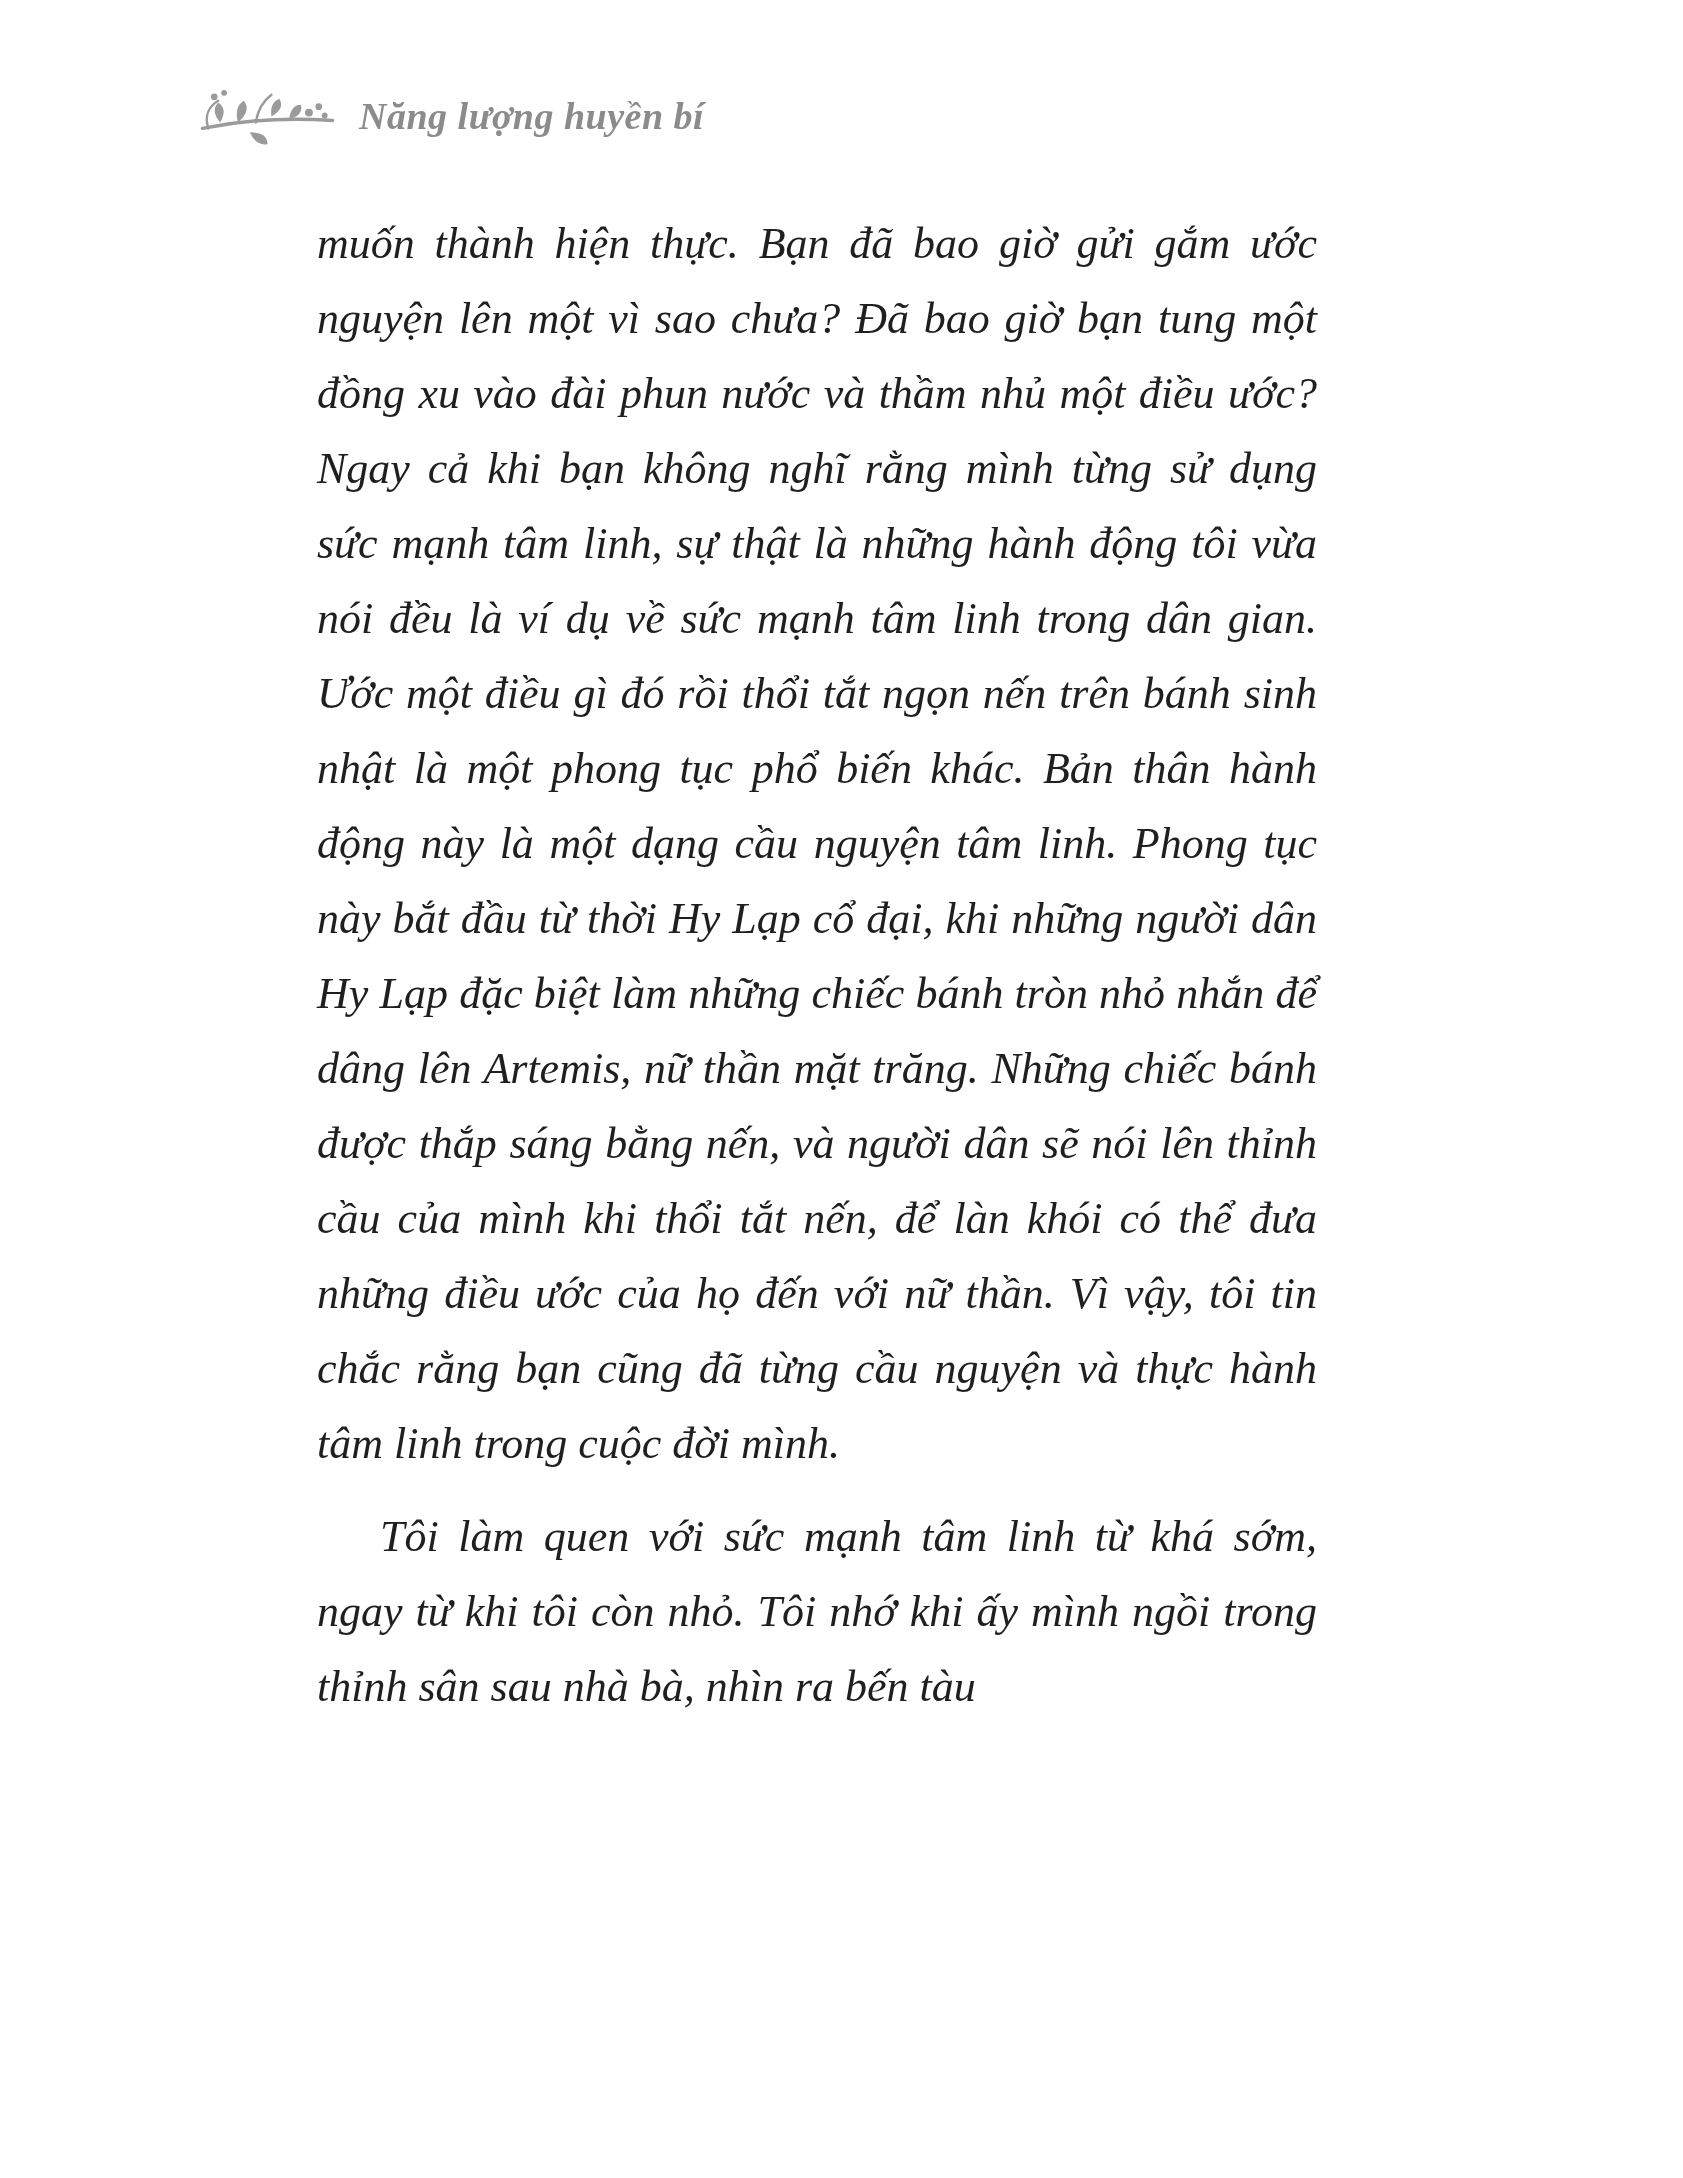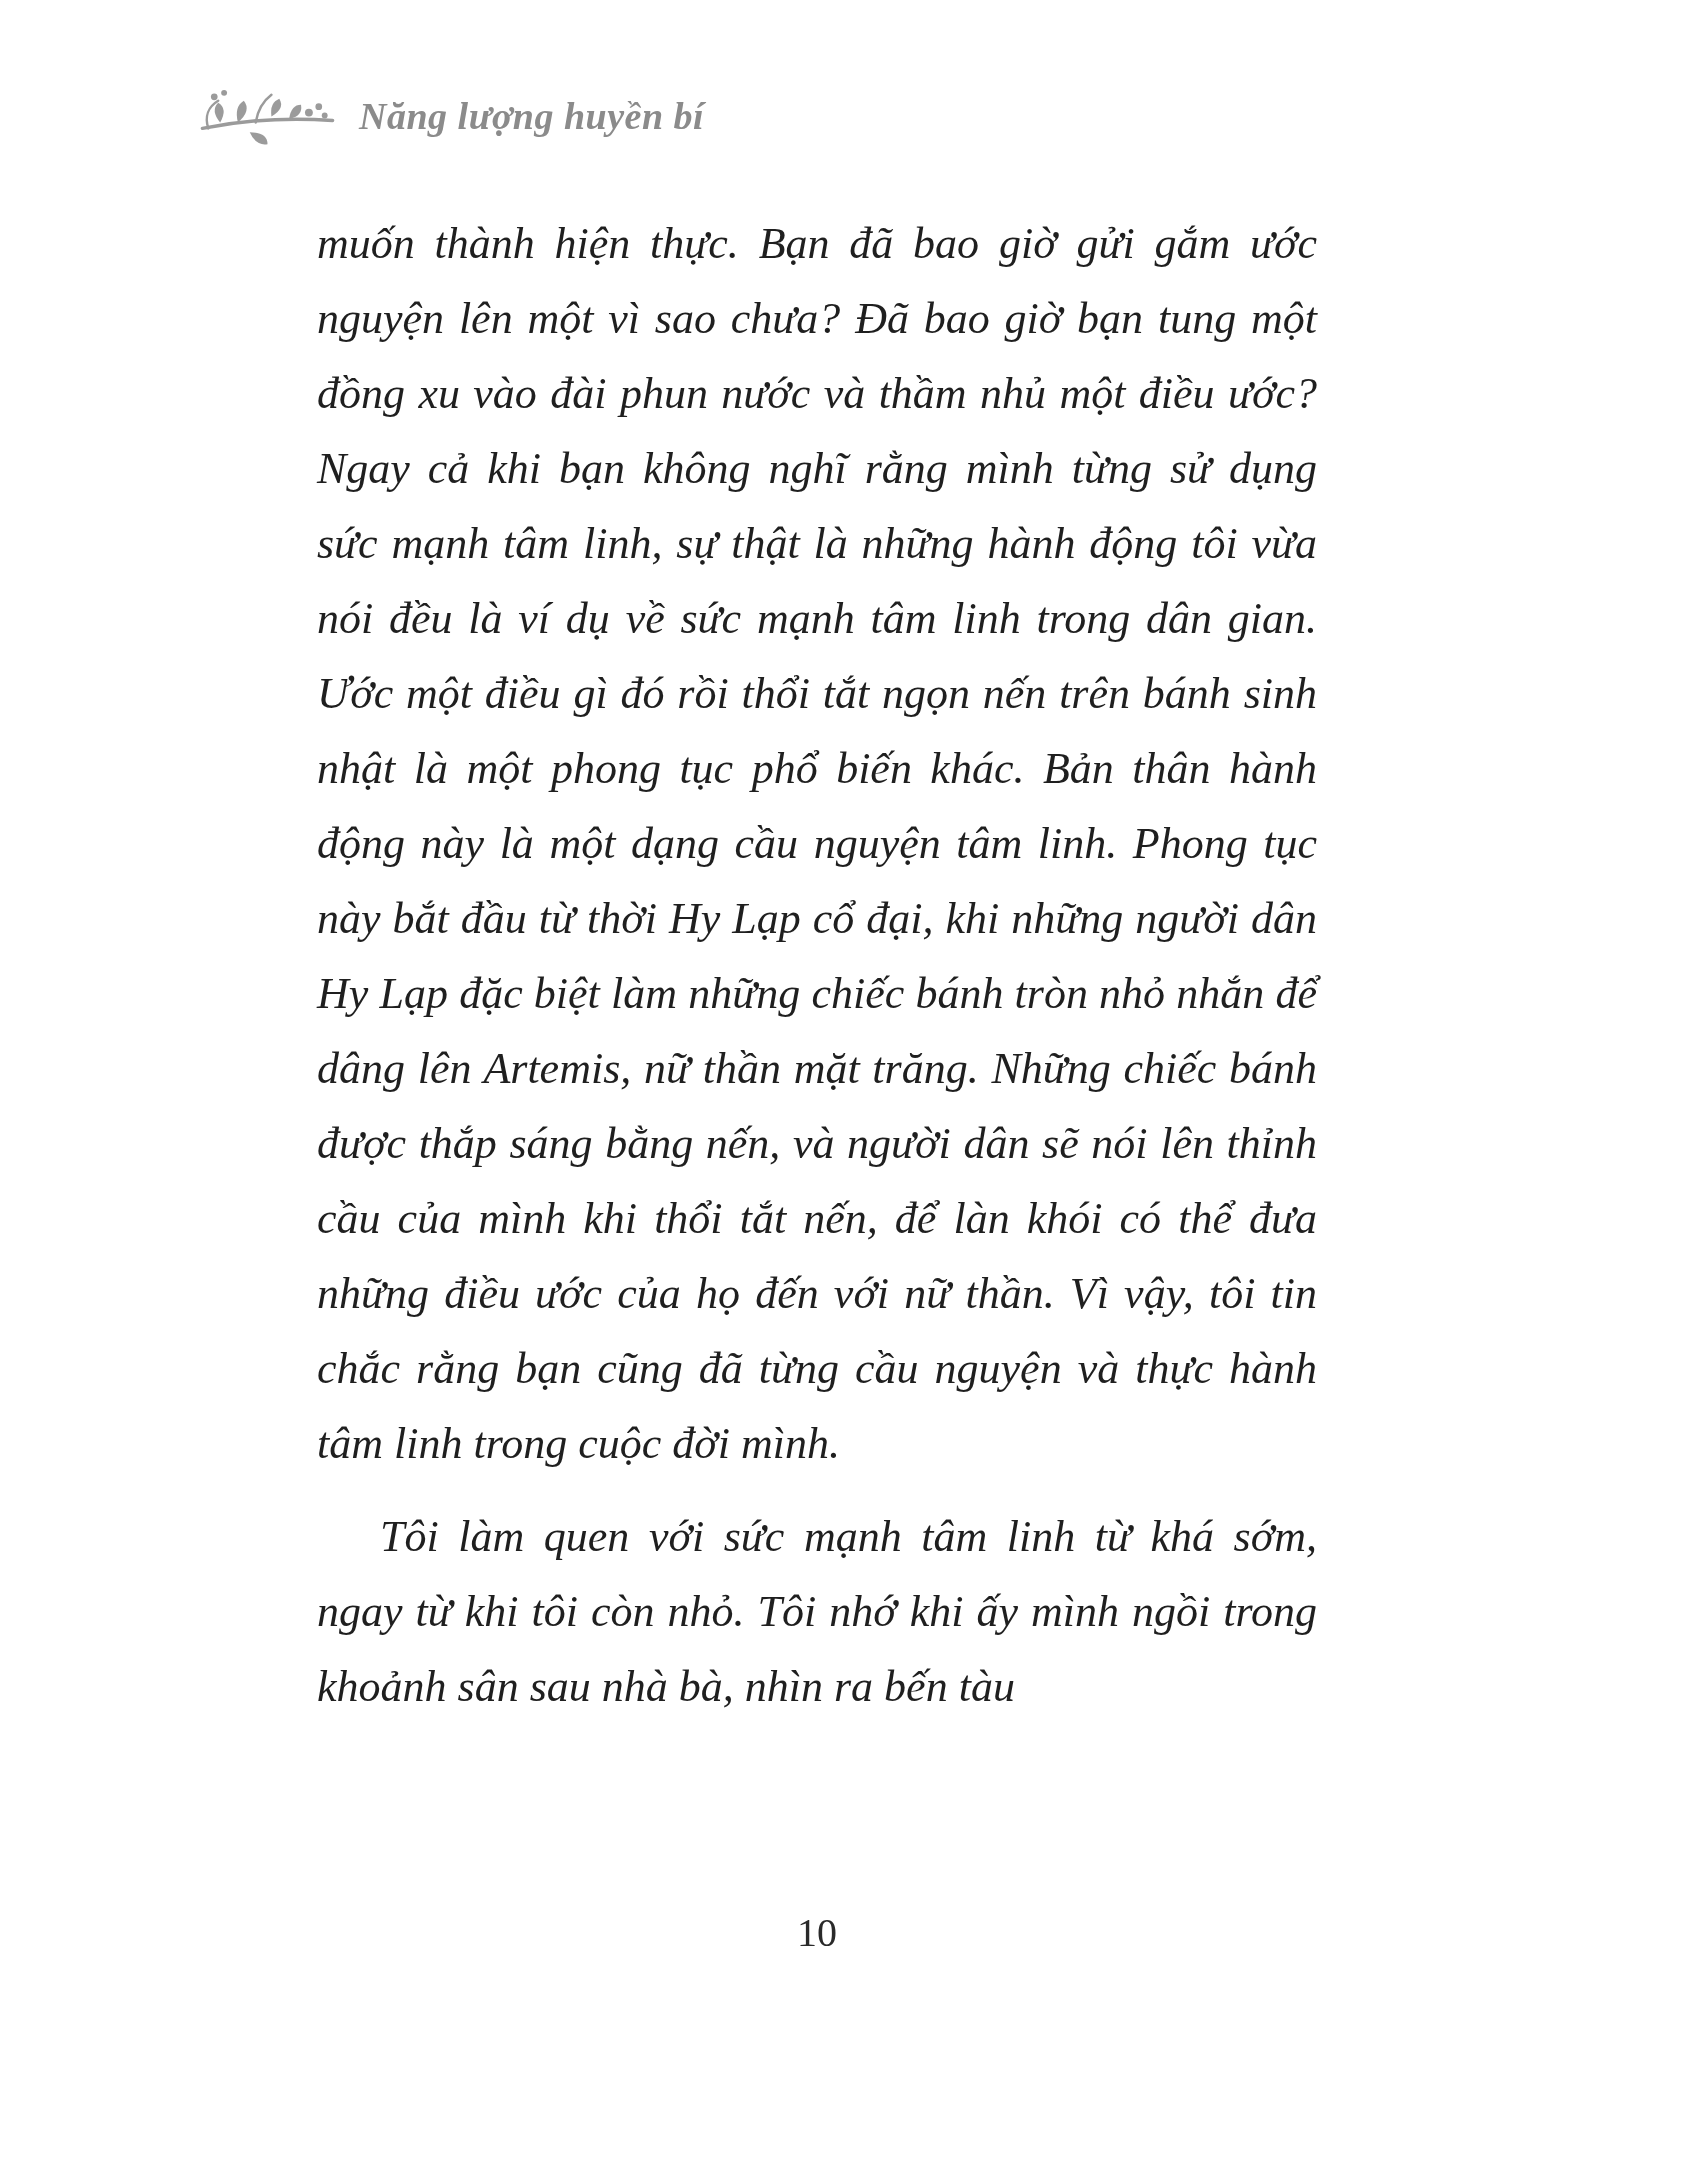--- a/index.html
+++ b/index.html
@@ -92,21 +92,18 @@
         <circle cx="128" cy="33" r="3" fill="#9b9b9b"></circle>
         <circle cx="16" cy="14" r="3.4" fill="#9b9b9b"></circle>
         <circle cx="26" cy="10" r="3" fill="#9b9b9b"></circle>
       </svg>
     </span>
     <span class="header-title">Năng lượng huyền bí</span>
   </header>
 
   <main class="body-text">
     <p class="p1">muốn thành hiện thực. Bạn đã bao giờ gửi gắm ước nguyện lên một vì sao chưa? Đã bao giờ bạn tung một đồng xu vào đài phun nước và thầm nhủ một điều ước? Ngay cả khi bạn không nghĩ rằng mình từng sử dụng sức mạnh tâm linh, sự thật là những hành động tôi vừa nói đều là ví dụ về sức mạnh tâm linh trong dân gian. Ước một điều gì đó rồi thổi tắt ngọn nến trên bánh sinh nhật là một phong tục phổ biến khác. Bản thân hành động này là một dạng cầu nguyện tâm linh. Phong tục này bắt đầu từ thời Hy Lạp cổ đại, khi những người dân Hy Lạp đặc biệt làm những chiếc bánh tròn nhỏ nhắn để dâng lên Artemis, nữ thần mặt trăng. Những chiếc bánh được thắp sáng bằng nến, và người dân sẽ nói lên thỉnh cầu của mình khi thổi tắt nến, để làn khói có thể đưa những điều ước của họ đến với nữ thần. Vì vậy, tôi tin chắc rằng bạn cũng đã từng cầu nguyện và thực hành tâm linh trong cuộc đời mình.</p>
-    <p class="p2">Tôi làm quen với sức mạnh tâm linh từ khá sớm, ngay từ khi tôi còn nhỏ. Tôi nhớ khi ấy mình ngồi trong khoảnh sân sau nhà bà, nhìn ra bến tàu</p>
+    <p class="p2">Tôi làm quen với sức mạnh tâm linh từ khá sớm, ngay từ khi tôi còn nhỏ. Tôi nhớ khi ấy mình ngồi trong thỉnh sân sau nhà bà, nhìn ra bến tàu</p>
   </main>
 
-  <footer class="page-footer">
-    <span class="page-number">10</span>
-  </footer>
 
 </div>
 
 
 </body></html>

